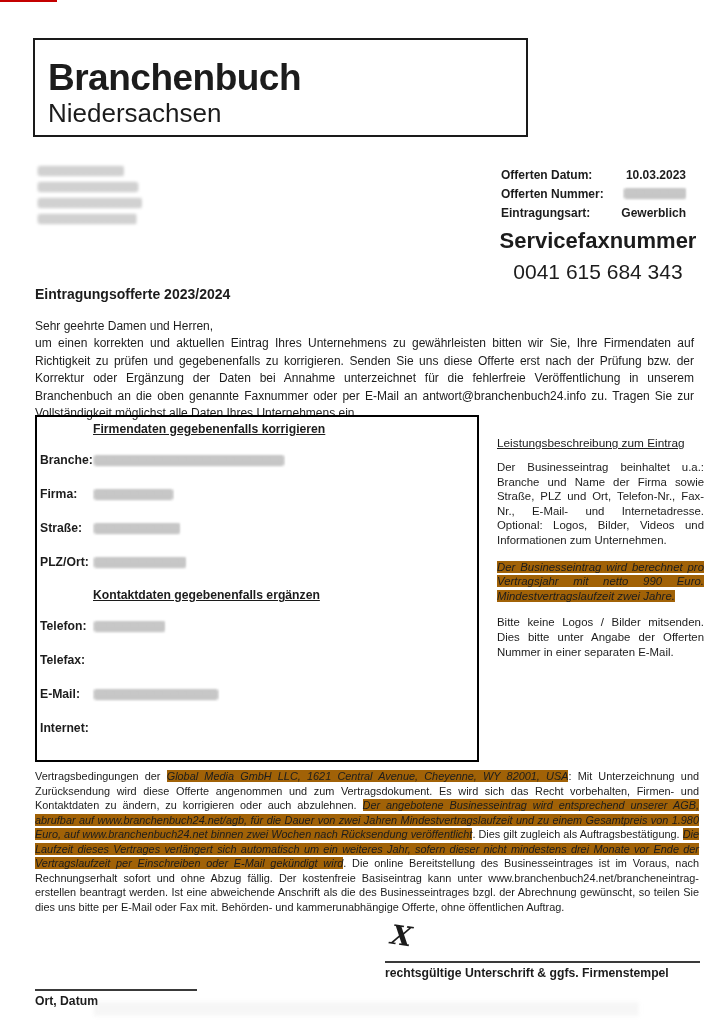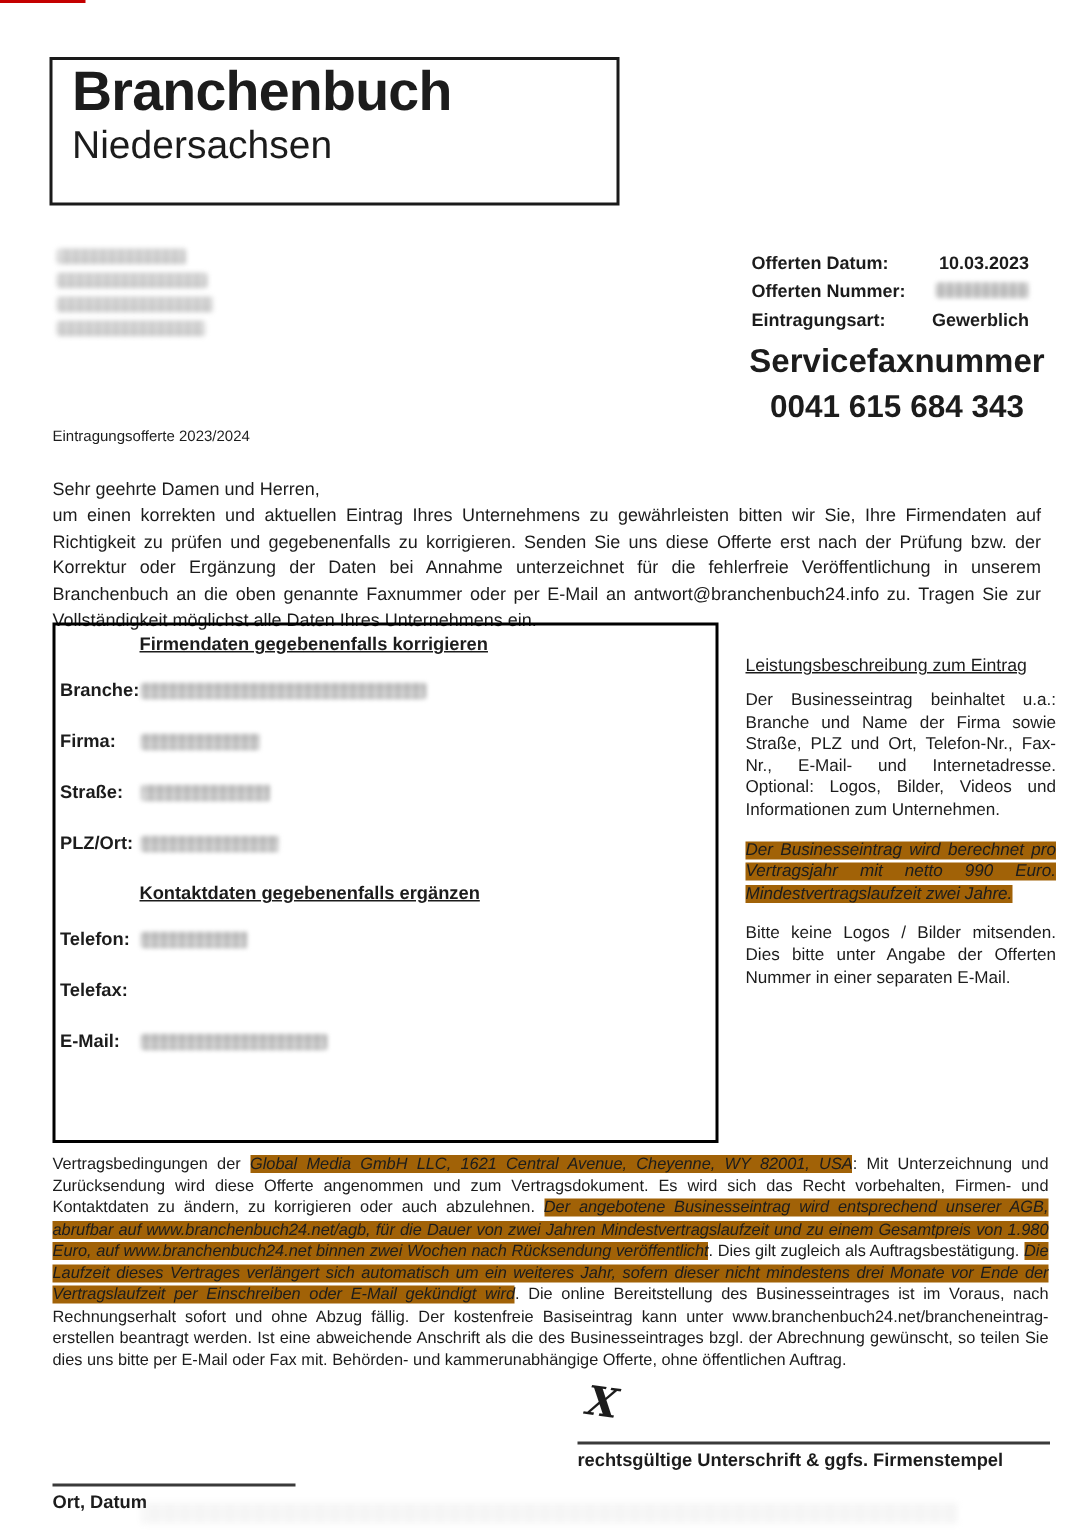--- a/index.html
+++ b/index.html
@@ -2,21 +2,21 @@
 <html><head>
 <meta charset="utf-8">
 <style>
   * { margin:0; padding:0; box-sizing:border-box; }
   html,body { background:#ffffff; }
   body { font-family:"Liberation Sans", sans-serif; color:#1c1c1c; }
   .page { position:relative; width:724px; height:1024px; background:#fff; overflow:hidden; }
 
   .red-mark { position:absolute; left:0; top:0; width:57px; height:2px; background:#c40000; }
 
-  .logo-box { position:absolute; left:33px; top:38px; width:380px; height:99px; border:2px solid #1a1a1a; padding:0 0 0 13px; background:#fff; }
+  .logo-box { position:absolute; left:33px; top:38px; width:495px; height:99px; border:2px solid #1a1a1a; padding:17px 0 0 13px; background:#fff; }
   .logo-title { font-size:37px; font-weight:bold; line-height:1.12; letter-spacing:-0.5px; }
   .logo-sub { font-size:26px; line-height:1.15; margin-top:1px; }
 
   
   .blob { display:inline-block; height:11px; border-radius:2px; vertical-align:middle;
     background:
       repeating-linear-gradient(90deg, rgba(70,70,70,.50) 0 1px, rgba(205,205,205,.30) 1px 3px),
       repeating-linear-gradient(0deg, rgba(90,90,90,.35) 0 1px, rgba(225,225,225,.25) 1px 3px);
     filter: blur(1.3px); }
   .addr-block { position:absolute; left:38px; top:166px; }
@@ -24,23 +24,23 @@
     background:
       repeating-linear-gradient(90deg, rgba(90,90,90,.45) 0 1px, rgba(210,210,210,.3) 1px 3px),
       repeating-linear-gradient(0deg, rgba(110,110,110,.3) 0 1px, rgba(230,230,230,.25) 1px 3px);
     filter: blur(1.6px); }
 
   .meta { position:absolute; left:501px; top:165px; width:185px; font-size:12px; font-weight:bold; }
   .meta-row { display:flex; justify-content:space-between; align-items:center; height:19px; }
 
   .sfax { position:absolute; left:498px; top:228px; width:200px; text-align:center; }
   .sfax-label { font-size:22px; font-weight:bold; }
-  .sfax-num { font-size:21px; font-weight:bold; margin-top:6px; }
+  .sfax-num { font-size:21px; font-weight:normal; margin-top:6px; }
 
-  .subject { position:absolute; left:35px; top:286px; font-size:10px; font-weight:normal; }
+  .subject { position:absolute; left:35px; top:286px; font-size:14px; font-weight:bold; }
 
   .intro { position:absolute; left:35px; top:318px; width:659px; font-size:12px; line-height:17.4px; text-align:justify; }
 
   .form-box { position:absolute; left:35px; top:415px; width:444px; height:347px; border:2px solid #000000; padding:5px 0 0 3px; }
   .form-title { font-size:12.2px; font-weight:bold; text-decoration:underline; margin-left:53px; }
   .form-title.second { margin-top:9px; }
   .field-row { display:flex; align-items:center; height:34px; }
   .field-row .flabel { font-size:12.2px; font-weight:bold; width:53px; flex:0 0 53px; }
   .field-row .blob { margin-left:1px; }
 
@@ -134,20 +134,23 @@
       <span class="flabel">Telefon:</span>
       <span class="blob" style="width:71px;"></span>
     </div>
     <div class="field-row">
       <span class="flabel">Telefax:</span>
     </div>
     <div class="field-row">
       <span class="flabel">E-Mail:</span>
       <span class="blob" style="width:124px;"></span>
     </div>
+    <div class="field-row">
+      <span class="flabel">Internet:</span>
+    </div>
   </div>
 
   <div class="svc">
     <div class="svc-title">Leistungsbeschreibung zum Eintrag</div>
     <p><span>Der Businesseintrag beinhaltet u.a.: Branche und Name der Firma sowie Straße, PLZ und Ort, Telefon-Nr., Fax-Nr., E-Mail- und Internetadresse. Optional: Logos, Bilder, Videos und Informationen zum Unternehmen.</span></p>
     <p><span class="hl">Der Businesseintrag wird berechnet pro Vertragsjahr mit netto 990 Euro. Mindestvertragslaufzeit zwei Jahre.</span></p>
     <p><span>Bitte keine Logos / Bilder mitsenden. Dies bitte unter Angabe der Offerten Nummer in einer separaten E-Mail.</span></p>
   </div>
 
   <div class="terms"><span>Vertragsbedingungen der </span><span class="hl">Global Media GmbH LLC, 1621 Central Avenue, Cheyenne, WY 82001, USA</span><span>: Mit Unterzeichnung und Zurücksendung wird diese Offerte angenommen und zum Vertragsdokument. Es wird sich das Recht vorbehalten, Firmen- und Kontaktdaten zu ändern, zu korrigieren oder auch abzulehnen. </span><span class="hl">Der angebotene Businesseintrag wird entsprechend unserer AGB, abrufbar auf www.branchenbuch24.net/agb, für die Dauer von zwei Jahren Mindestvertragslaufzeit und zu einem Gesamtpreis von 1.980 Euro, auf www.branchenbuch24.net binnen zwei Wochen nach Rücksendung veröffentlicht</span><span>. Dies gilt zugleich als Auftragsbestätigung. </span><span class="hl">Die Laufzeit dieses Vertrages verlängert sich automatisch um ein weiteres Jahr, sofern dieser nicht mindestens drei Monate vor Ende der Vertragslaufzeit per Einschreiben oder E-Mail gekündigt wird</span><span>. Die online Bereitstellung des Businesseintrages ist im Voraus, nach Rechnungserhalt sofort und ohne Abzug fällig. Der kostenfreie Basiseintrag kann unter www.branchenbuch24.net/brancheneintrag-erstellen beantragt werden. Ist eine abweichende Anschrift als die des Businesseintrages bzgl. der Abrechnung gewünscht, so teilen Sie dies uns bitte per E-Mail oder Fax mit. Behörden- und kammerunabhängige Offerte, ohne öffentlichen Auftrag.</span></div>

